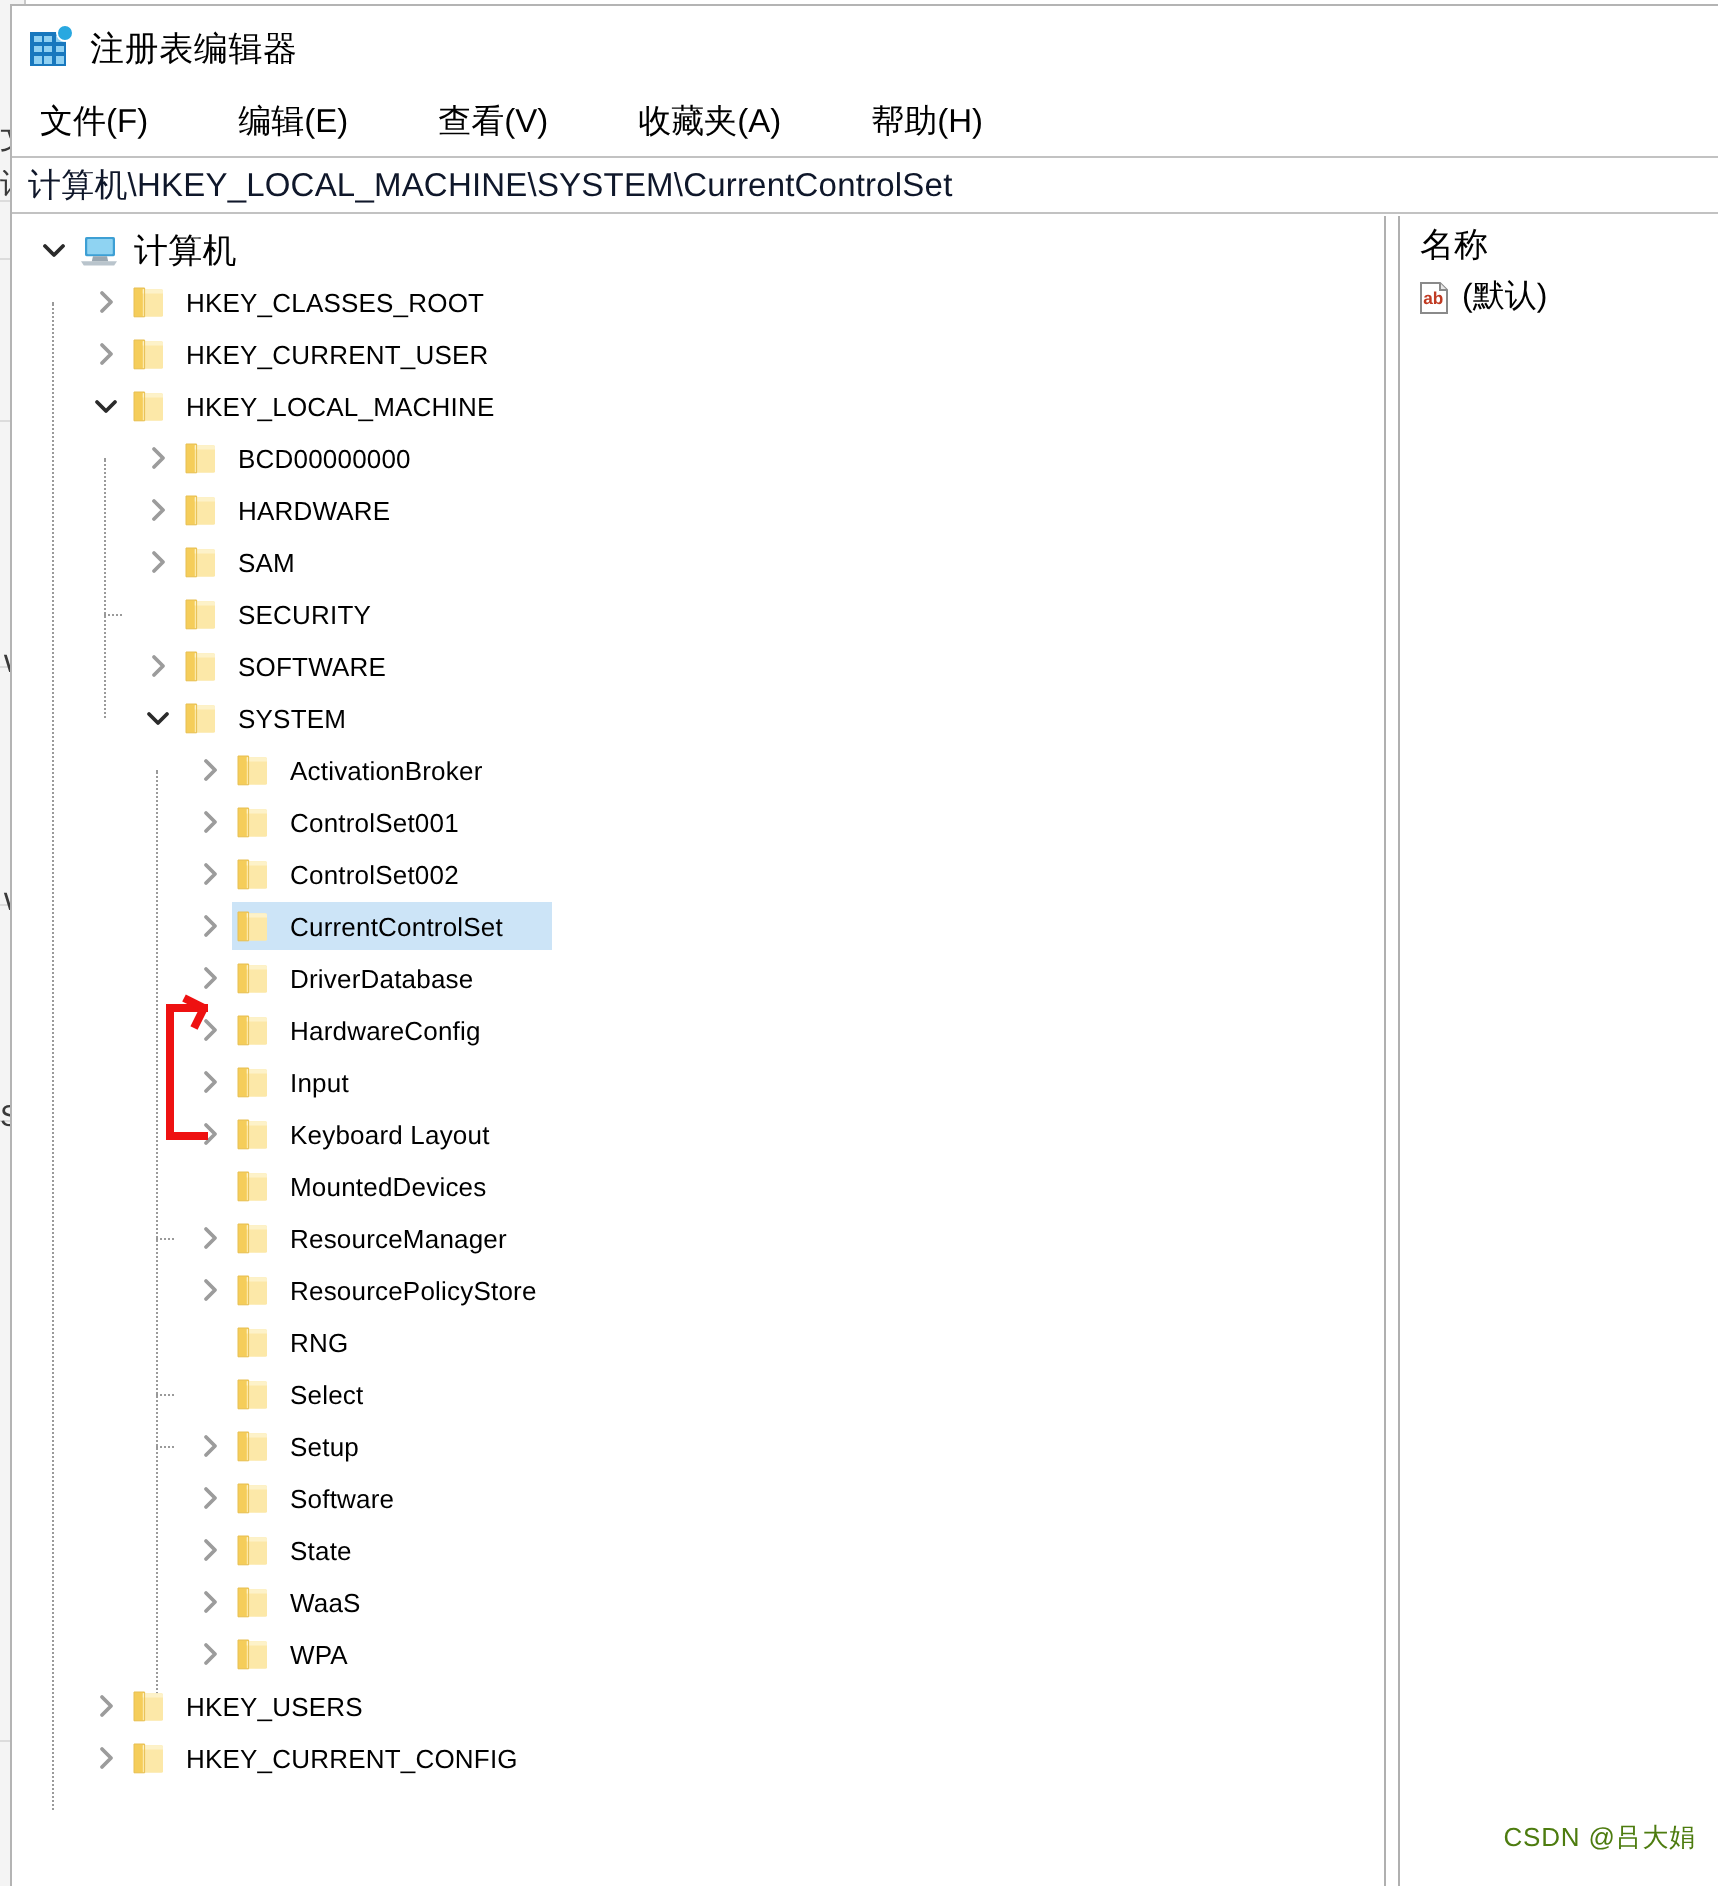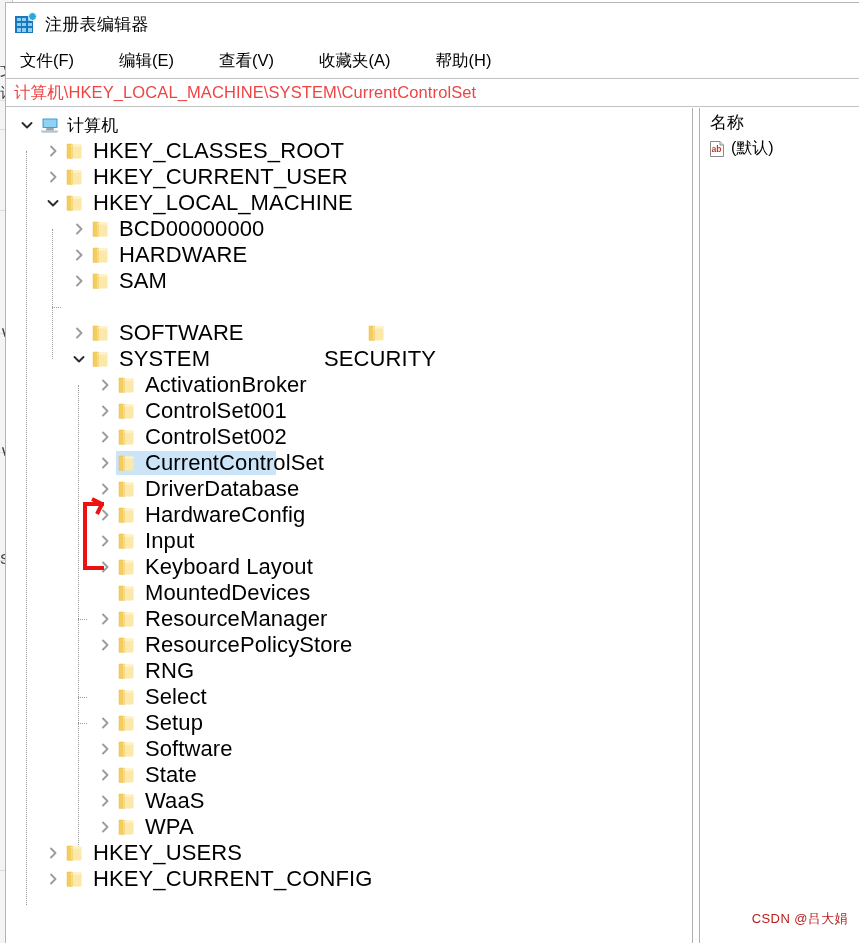--- a/index.html
+++ b/index.html
@@ -132,21 +132,21 @@
     background: #ffffff;
     border-top: 1px solid #c2c2c2;
     border-bottom: 1px solid #c2c2c2;
     display: flex;
     align-items: center;
     padding-left: 8px;
     box-sizing: border-box;
   }
   #address-text {
     font-size: 16.5px;
-    color: #ef4444;
+    color: #0f172a;
     white-space: nowrap;
     letter-spacing: .1px;
   }
 
   
   #content {
     position: absolute;
     left: 0; top: 105px;
     width: 854px;
     height: 648px;
@@ -190,21 +190,21 @@
   .twisty svg { position: absolute; left: 4px; top: 6px; }
   .node-icon {
     position: relative;
     width: 22px; height: 26px;
     flex: 0 0 auto;
     z-index: 1;
     margin-right: 7px;
   }
   .node-icon svg { position: absolute; left: 1px; top: 5px; }
   .label {
-    font-size: 22px;
+    font-size: 13px;
     color: #000000;
     position: relative;
     z-index: 1;
     letter-spacing: .1px;
   }
   .label.cn { font-size: 17px; }
 
   
   .guide {
     position: absolute;
@@ -276,21 +276,21 @@
     font-size: 16px;
     color: #000000;
   }
 
   
   #watermark {
     position: absolute;
     right: 11px;
     bottom: 14px;
     font-size: 13px;
-    color: #b91c1c;
+    color: #4d7c0f;
     letter-spacing: .4px;
     white-space: nowrap;
     z-index: 9;
   }
 </style>
 </head>
 <body>
 
 <div id="bg-layer">
   <div class="bg-rule" style="top:100px"></div>
@@ -448,21 +448,21 @@
             <div class="node-icon">
               <svg width="19" height="17" viewBox="0 0 19 17">
                 <path d="M2 1 h5.3 v14.4 H2 Z" fill="#f5cd5a"></path>
                 <path d="M6.4 1.6 h9.3 a0.8 0.8 0 0 1 0.8 0.8 v12.2 a0.8 0.8 0 0 1 -0.8 0.8 H6.4 Z" fill="#fce8a8"></path>
                 <path d="M6.4 1.6 h9.3 a0.8 0.8 0 0 1 0.8 0.8 v1.4 H6.4 Z" fill="#fdf2c9"></path>
                 <path d="M2 1 h5.3 v14.4 H2 Z" fill="none" stroke="#e7bf52" stroke-width="0.5"></path>
               </svg>
             </div>
             <span class="label">SAM</span>
           </div>
-          <div class="row" style="padding-left: 62px; flex-direction: column;">
+          <div class="row" style="padding-left: 62px;">
             <div class="twisty"></div>
             <div class="node-icon">
               <svg width="19" height="17" viewBox="0 0 19 17">
                 <path d="M2 1 h5.3 v14.4 H2 Z" fill="#f5cd5a"></path>
                 <path d="M6.4 1.6 h9.3 a0.8 0.8 0 0 1 0.8 0.8 v12.2 a0.8 0.8 0 0 1 -0.8 0.8 H6.4 Z" fill="#fce8a8"></path>
                 <path d="M6.4 1.6 h9.3 a0.8 0.8 0 0 1 0.8 0.8 v1.4 H6.4 Z" fill="#fdf2c9"></path>
                 <path d="M2 1 h5.3 v14.4 H2 Z" fill="none" stroke="#e7bf52" stroke-width="0.5"></path>
               </svg>
             </div>
             <span class="label">SECURITY</span>

